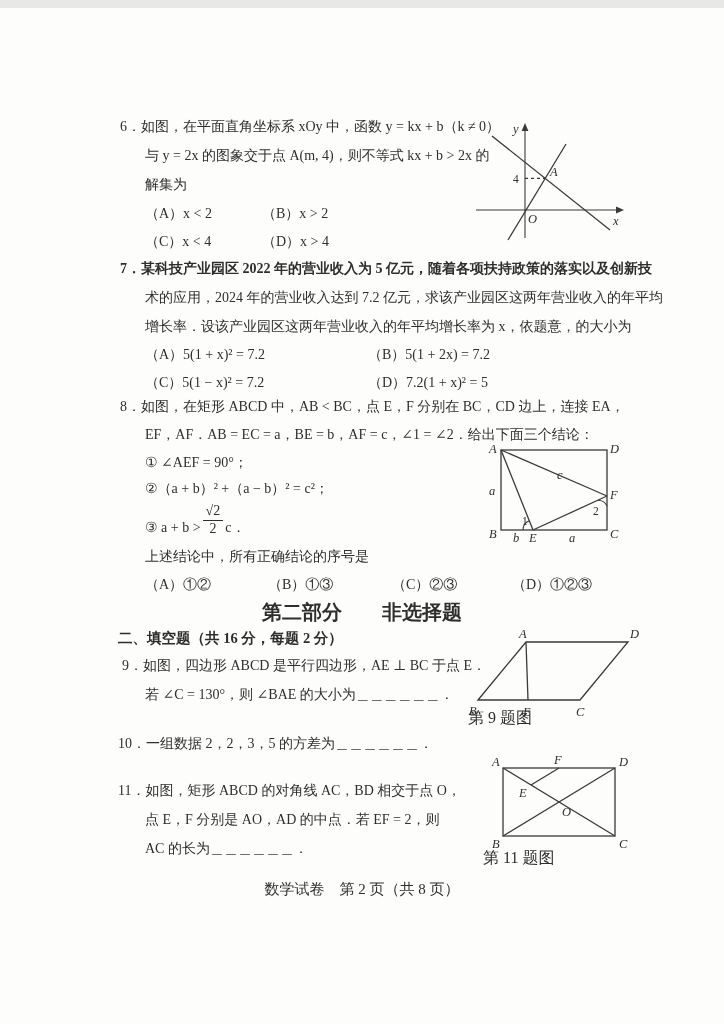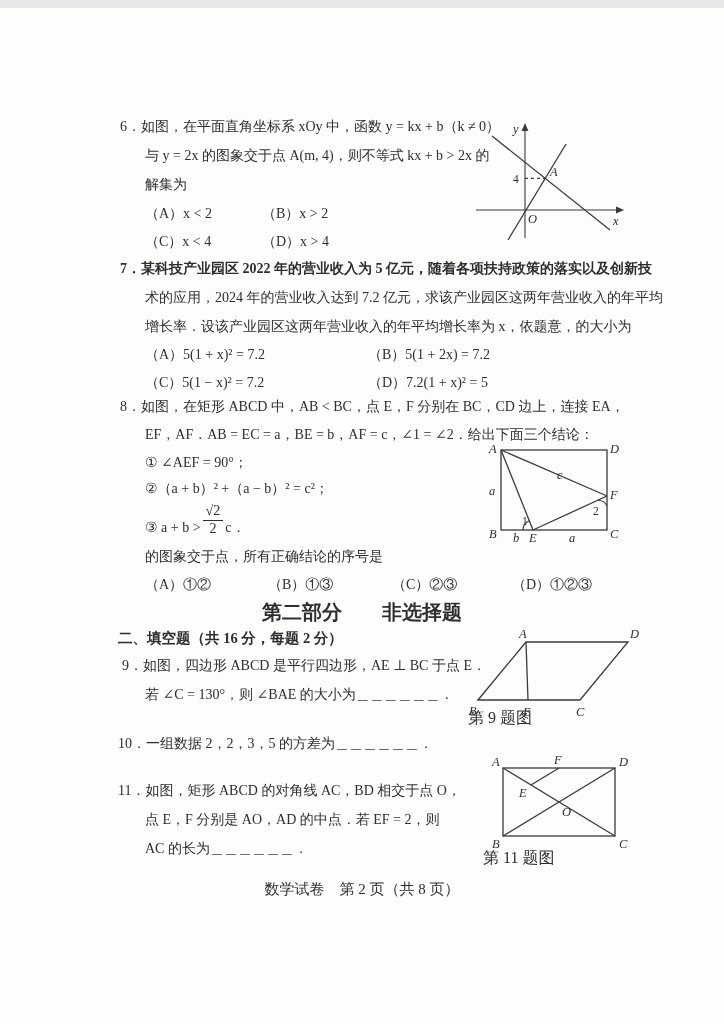--- a/index.html
+++ b/index.html
@@ -72,21 +72,21 @@
   <div class="t" style="left:145px;top:446px;">① ∠AEF = 90°；</div>
   <div class="t" style="left:145px;top:472px;">②（a + b）² +（a − b）² = c²；</div>
   <div class="t fracline" style="left:145px;top:496px;">
     <span>③ a + b &gt;</span>
     <span class="frac">
       <span class="fnum">√2</span>
       <span class="fden">2</span>
     </span>
     <span>c．</span>
   </div>
-  <div class="t" style="left:145px;top:540px;">的图象交于点，所有正确结论的序号是</div>
+  <div class="t" style="left:145px;top:540px;">上述结论中，所有正确结论的序号是</div>
   <div class="opt" style="left:145px;top:568px;">（A）①②</div>
   <div class="opt" style="left:268px;top:568px;">（B）①③</div>
   <div class="opt" style="left:392px;top:568px;">（C）②③</div>
   <div class="opt" style="left:512px;top:568px;">（D）①②③</div>
 
   <svg style="left:481px;top:430px;" width="140" height="106" viewBox="0 0 140 106">
     <rect class="shape" x="20" y="12" width="106" height="80"></rect>
     <line x1="20" y1="12" x2="52" y2="92"></line>
     <line x1="20" y1="12" x2="126" y2="58"></line>
     <line x1="52" y1="92" x2="126" y2="58"></line>

